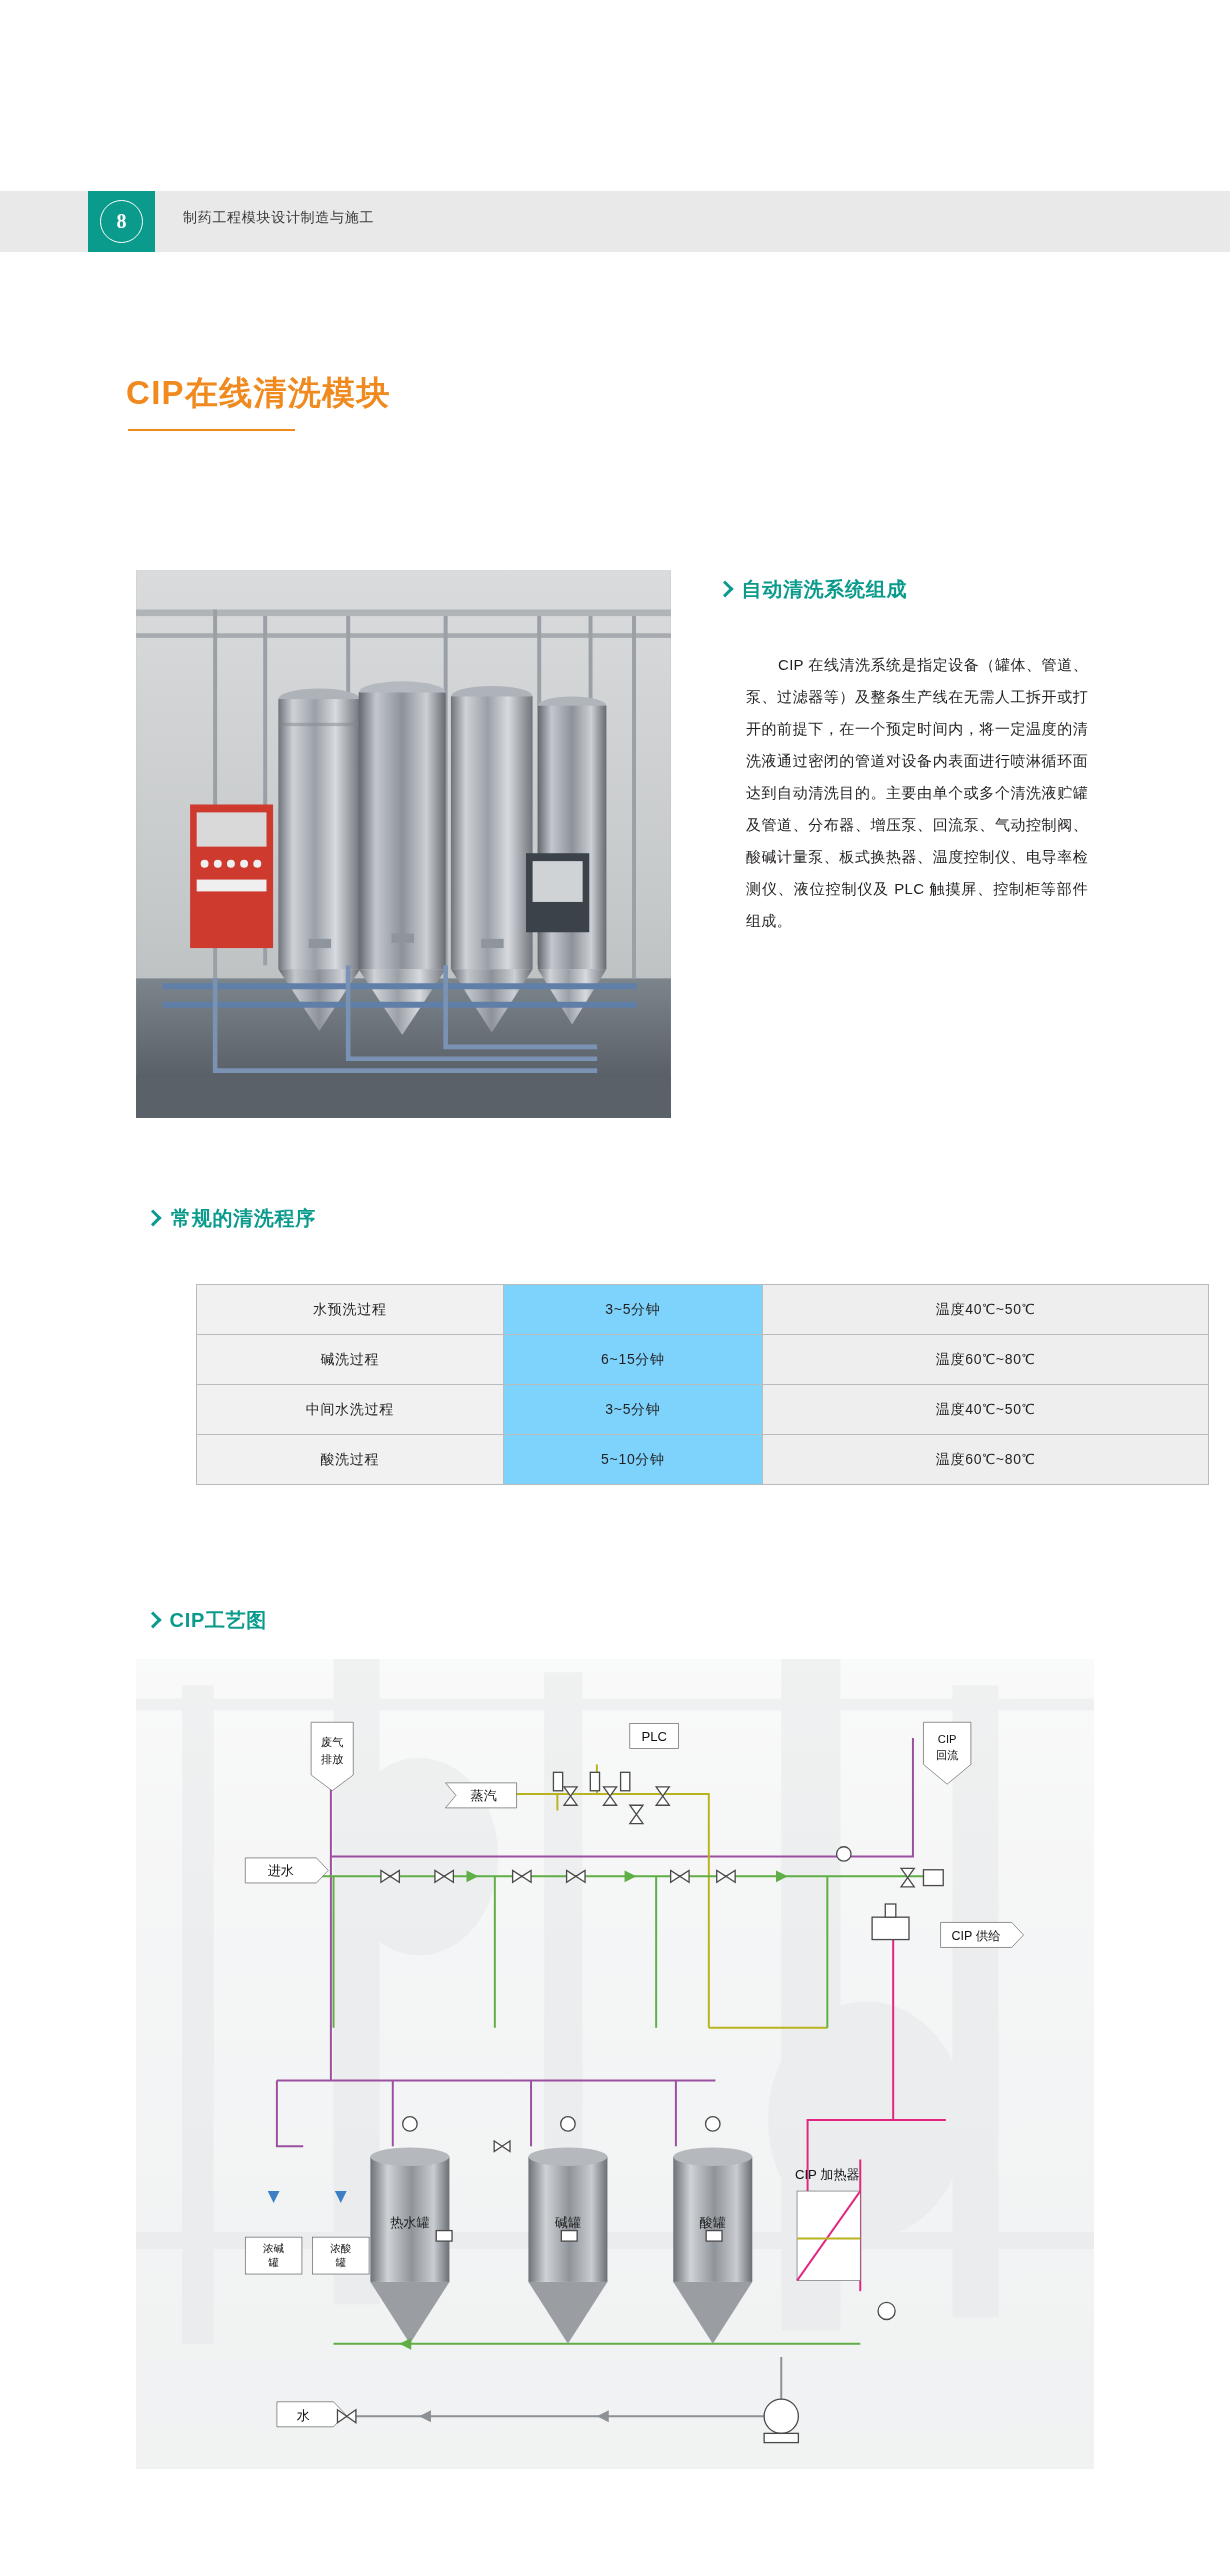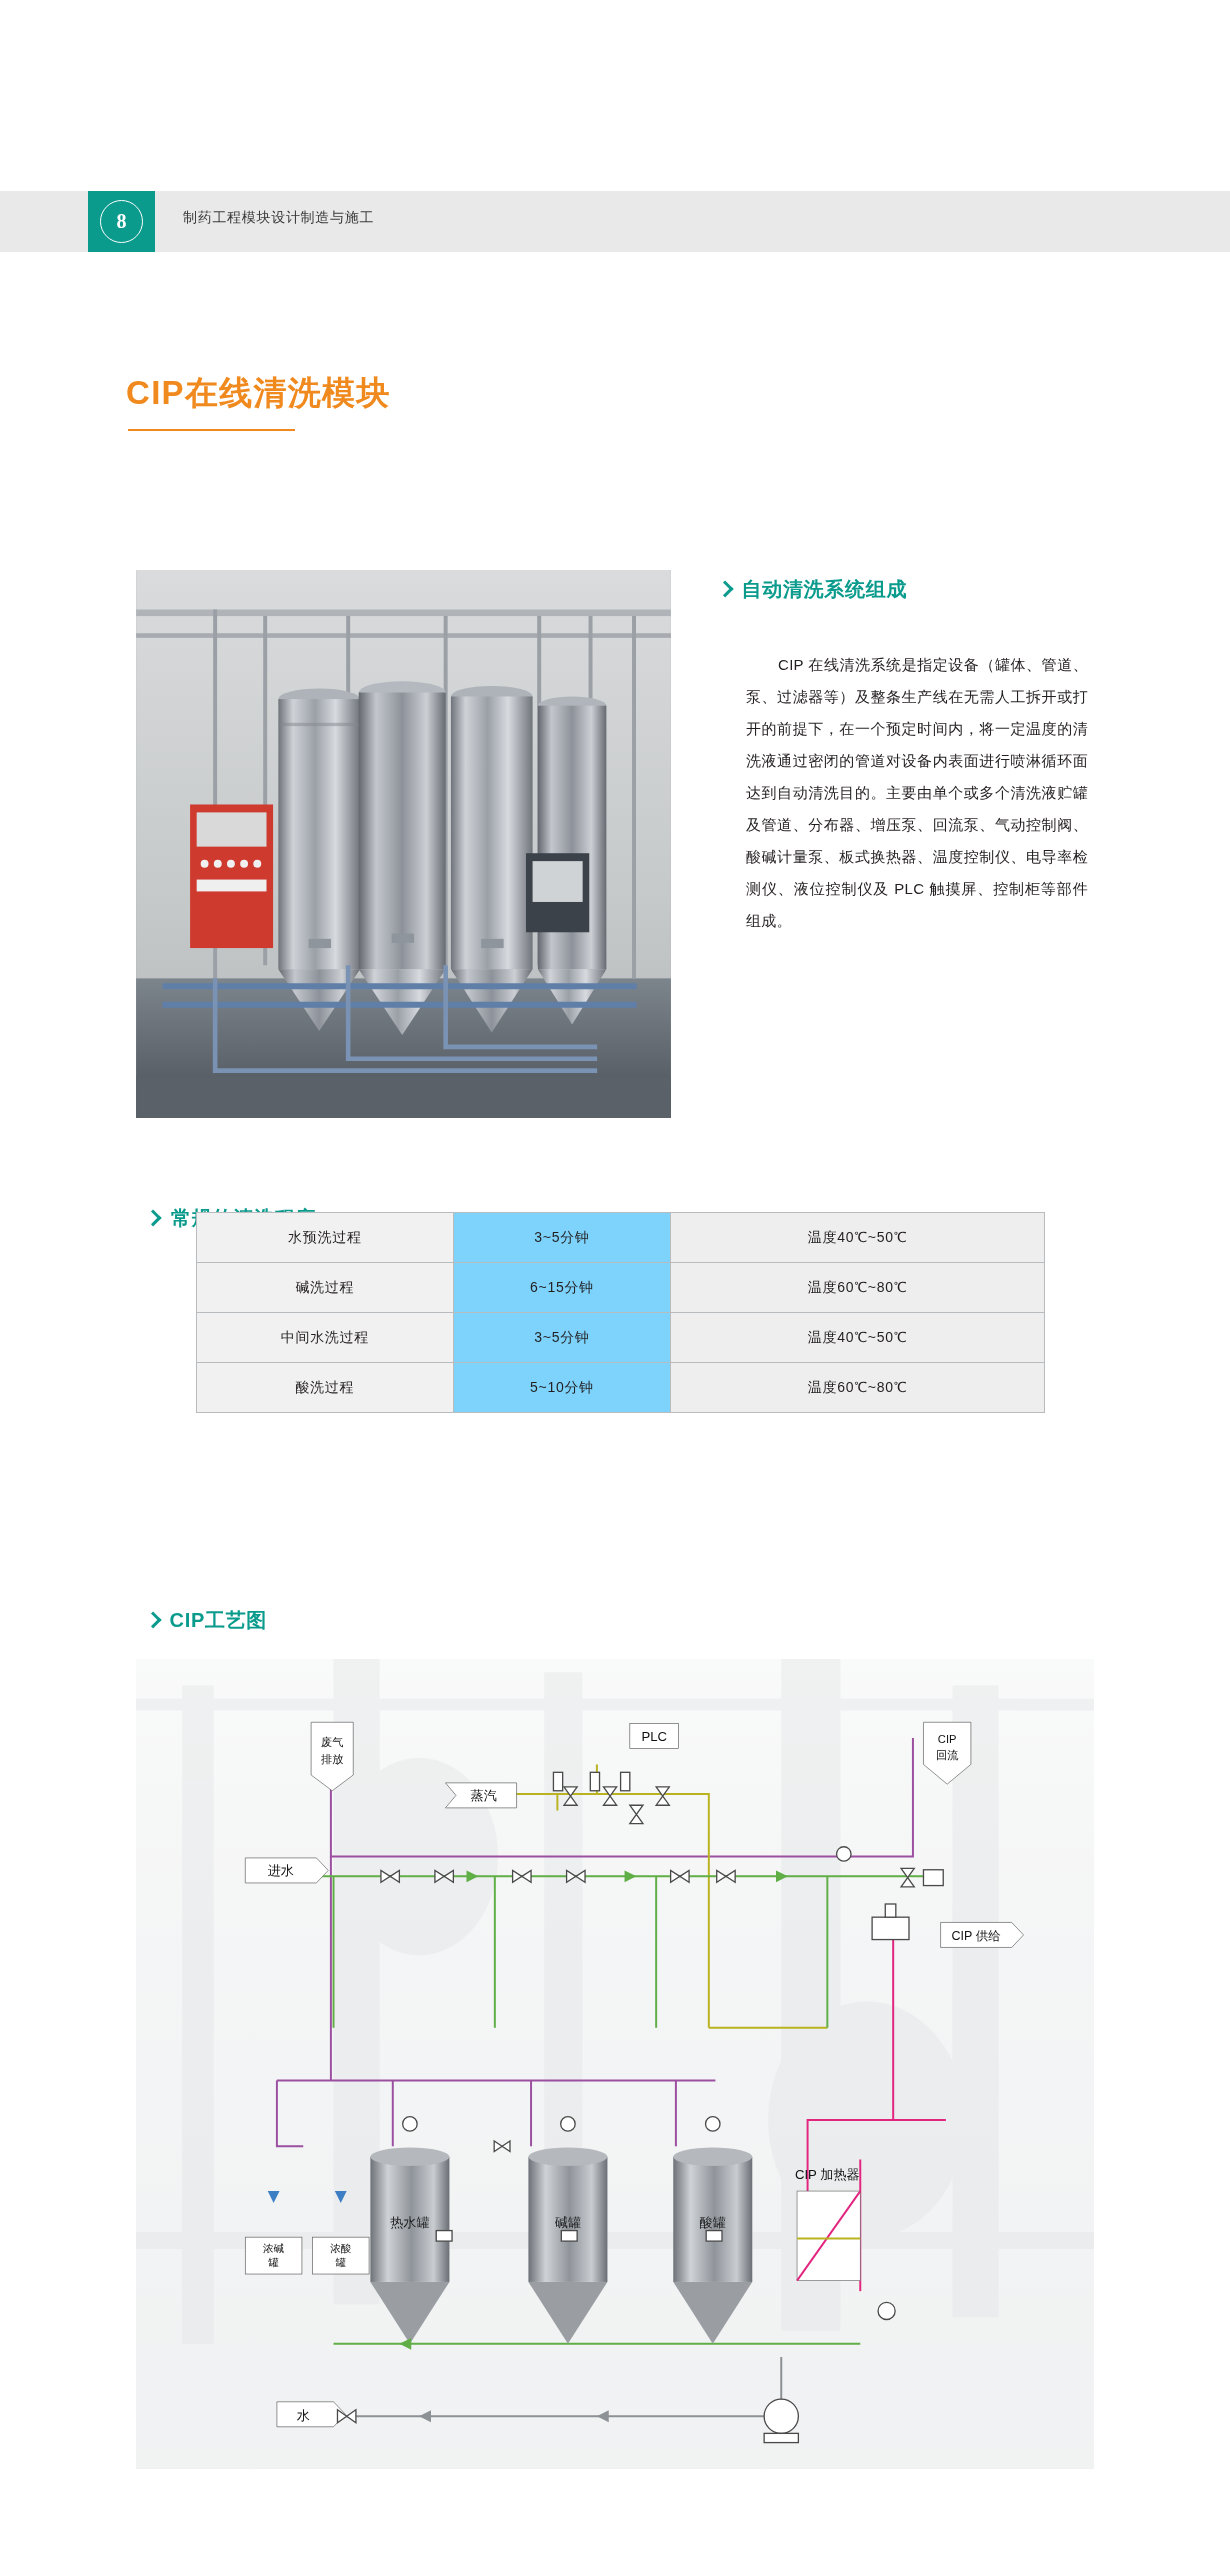--- a/index.html
+++ b/index.html
@@ -139,22 +139,22 @@
     letter-spacing: 0.3px;
     text-indent: 32px;
     color: #231f20;
     text-align: justify;
   }
 
   
   .proc-table {
     position: absolute;
     left: 196px;
-    top: 1212px;
-    width: 849px;
+    top: 1284px;
+    width: 1013px;
     border-collapse: collapse;
     border-radius: 29px;
   }
   .proc-table td {
     border: 0.7px solid #b9bcbe;
     height: 47px;
     font-size: 14px;
     text-align: center;
     color: #231f20;
     letter-spacing: 0.7px;

